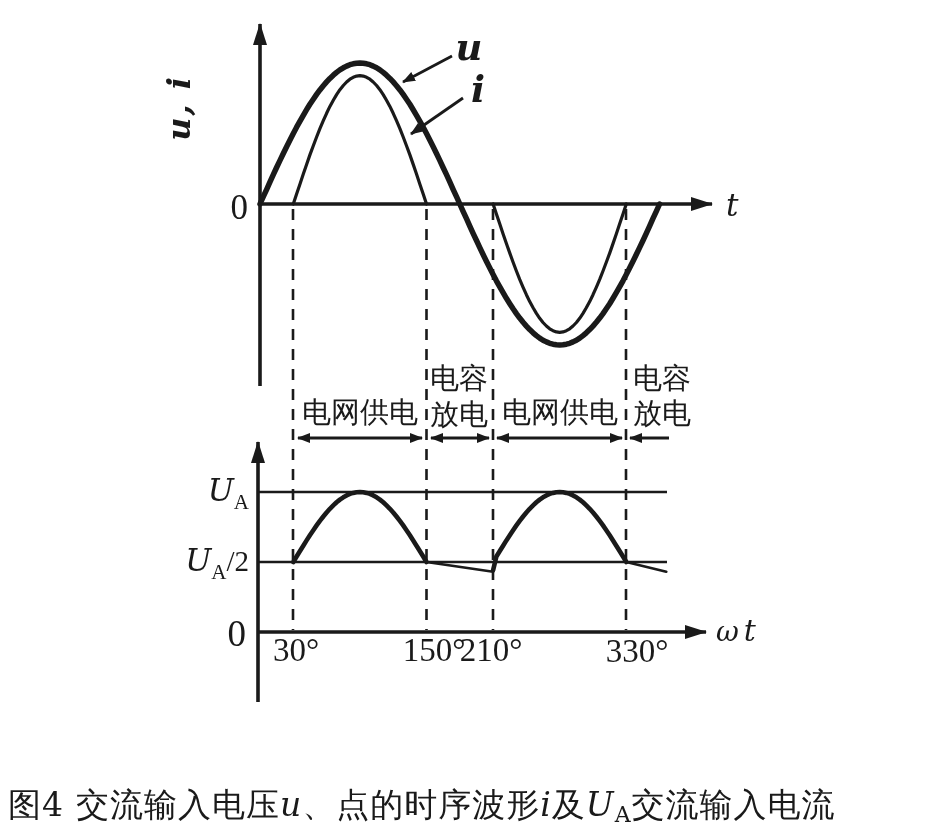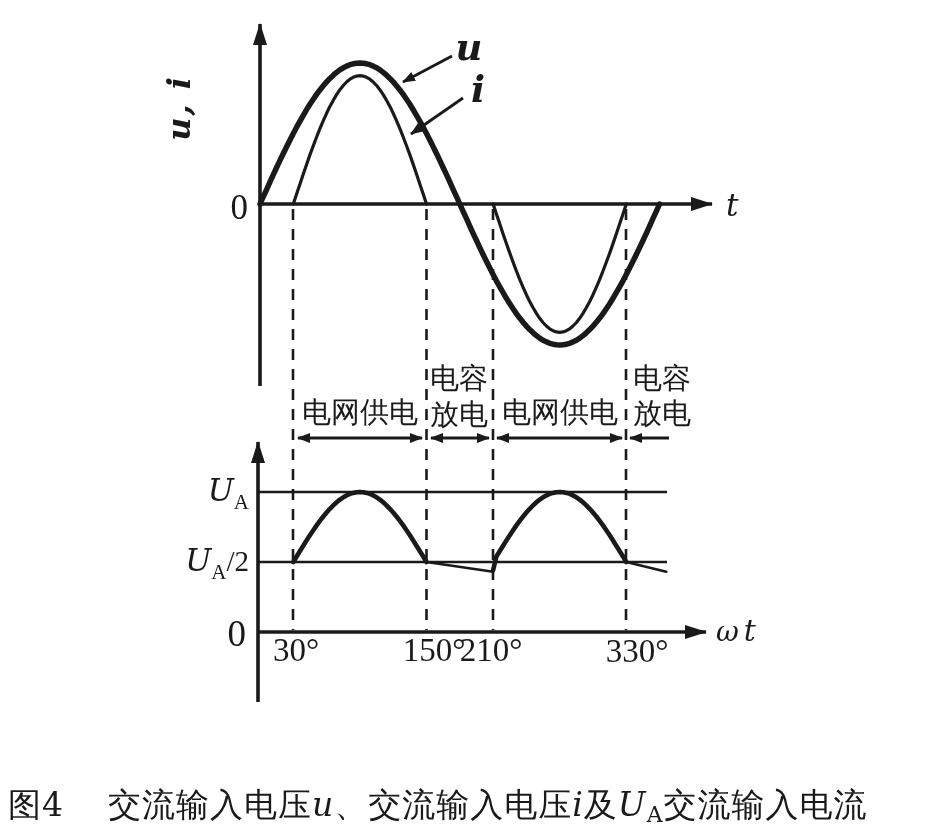--- a/index.html
+++ b/index.html
@@ -10,21 +10,21 @@
   .axis{stroke:#1a1a1a;stroke-width:3.6;fill:none;}
   .refline{stroke:#1a1a1a;stroke-width:2.3;fill:none;}
   .guide{stroke:#1a1a1a;stroke-width:2.6;stroke-dasharray:11 9;fill:none;}
   .dim{stroke:#1a1a1a;stroke-width:3;fill:none;}
   .ann-arrow{stroke:#1a1a1a;stroke-width:2.8;fill:none;}
   .math{font-family:"DejaVu Serif","Liberation Serif",serif;font-style:italic;}
   .math-b{font-family:"DejaVu Serif","Liberation Serif",serif;font-style:italic;font-weight:bold;}
   .num{font-family:"Liberation Serif","DejaVu Serif",serif;}
   .cjk{font-family:"DejaVu Serif","Liberation Serif",serif;}
   .caption{position:absolute;left:8px;top:783px;width:920px;font-size:33px;letter-spacing:1px;white-space:nowrap;}
-  .caption .cap-label{margin-right:44px;}
+  .caption .cap-label{margin-right:12px;}
   .caption i{font-style:italic;}
   .caption sub{font-size:22px;vertical-align:-6px;}
 </style>
 </head>
 <body>
 
 <div class="stage">
 
   <svg id="fig" width="929" height="770" viewBox="0 0 929 770">
     <defs>
@@ -103,15 +103,15 @@
     <g>
       <text class="num" x="296" y="661" text-anchor="middle" font-size="33">30°</text>
       <text class="num" x="434" y="661" text-anchor="middle" font-size="33">150°</text>
       <text class="num" x="491" y="661" text-anchor="middle" font-size="33">210°</text>
       <text class="num" x="637" y="662" text-anchor="middle" font-size="33">330°</text>
     </g>
     <text x="716" y="641"><tspan class="math" font-size="28">ω</tspan><tspan class="math" font-size="30" dx="5">t</tspan></text>
   </svg>
 
   <div class="caption">
-    <span class="cap-label">图4</span><span>交流输入电压</span><i>u</i><span>、交流输入电压</span><i>i</i><span>及</span><i>U</i><sub>A</sub><span>交流输入电流</span>
+    <span class="cap-label">图4</span><span>交流输入电压</span><i>u</i><span>、点的时序波形</span><i>i</i><span>及</span><i>U</i><sub>A</sub><span>交流输入电流</span>
   </div>
 </div>
 
 </body></html>

